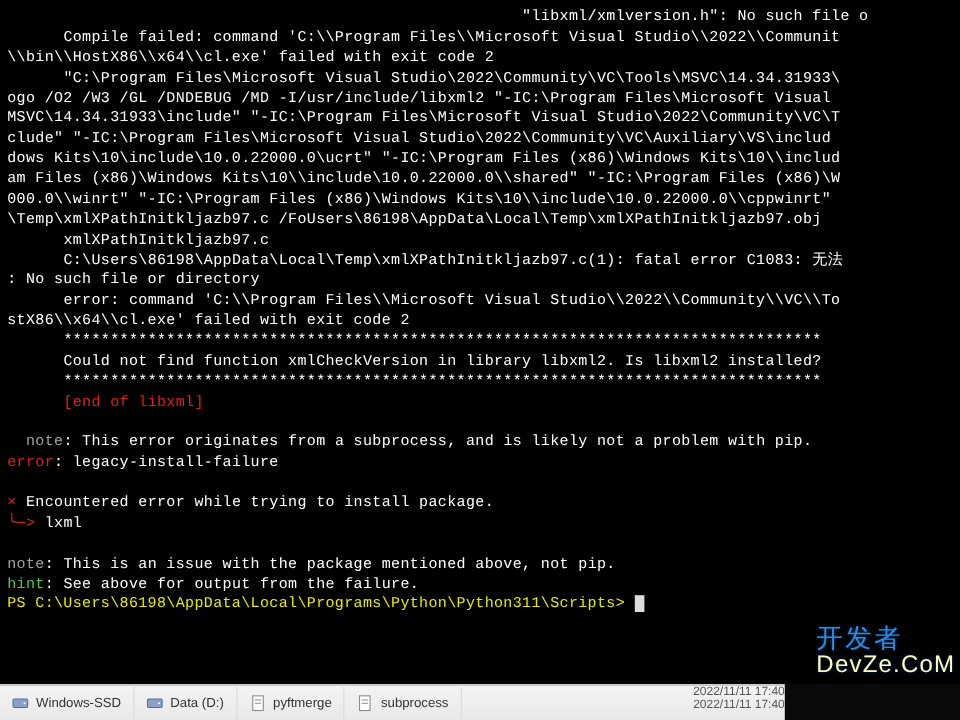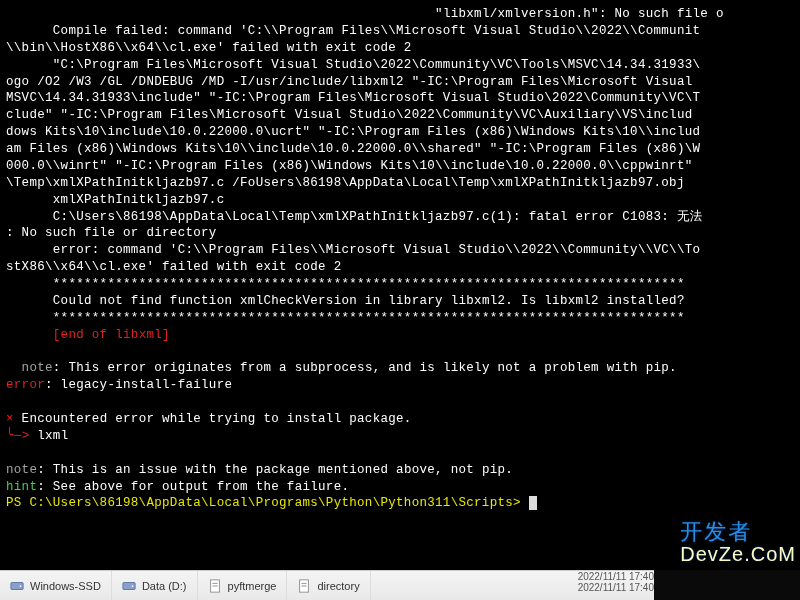--- a/index.html
+++ b/index.html
@@ -76,21 +76,21 @@
         <line x1="5" y1="8" x2="11" y2="8" stroke="#888"></line>
       </svg>
     <span>pyftmerge</span>
   </div>
   <div class="tb-item">
     <svg class="tb-ico" viewBox="0 0 16 16">
         <rect x="3" y="1" width="10" height="14" fill="#fff" stroke="#888"></rect>
         <line x1="5" y1="5" x2="11" y2="5" stroke="#888"></line>
         <line x1="5" y1="8" x2="11" y2="8" stroke="#888"></line>
       </svg>
-    <span>directory</span>
+    <span>subprocess</span>
   </div>
   <div class="tb-time">
     <div>2022/11/11 17:40</div>
     <div>2022/11/11 17:40</div>
   </div>
 </div>
 
 <div class="watermark">
   <div class="cn">开发者</div>
   <div class="en">DevZe.CoM</div>

